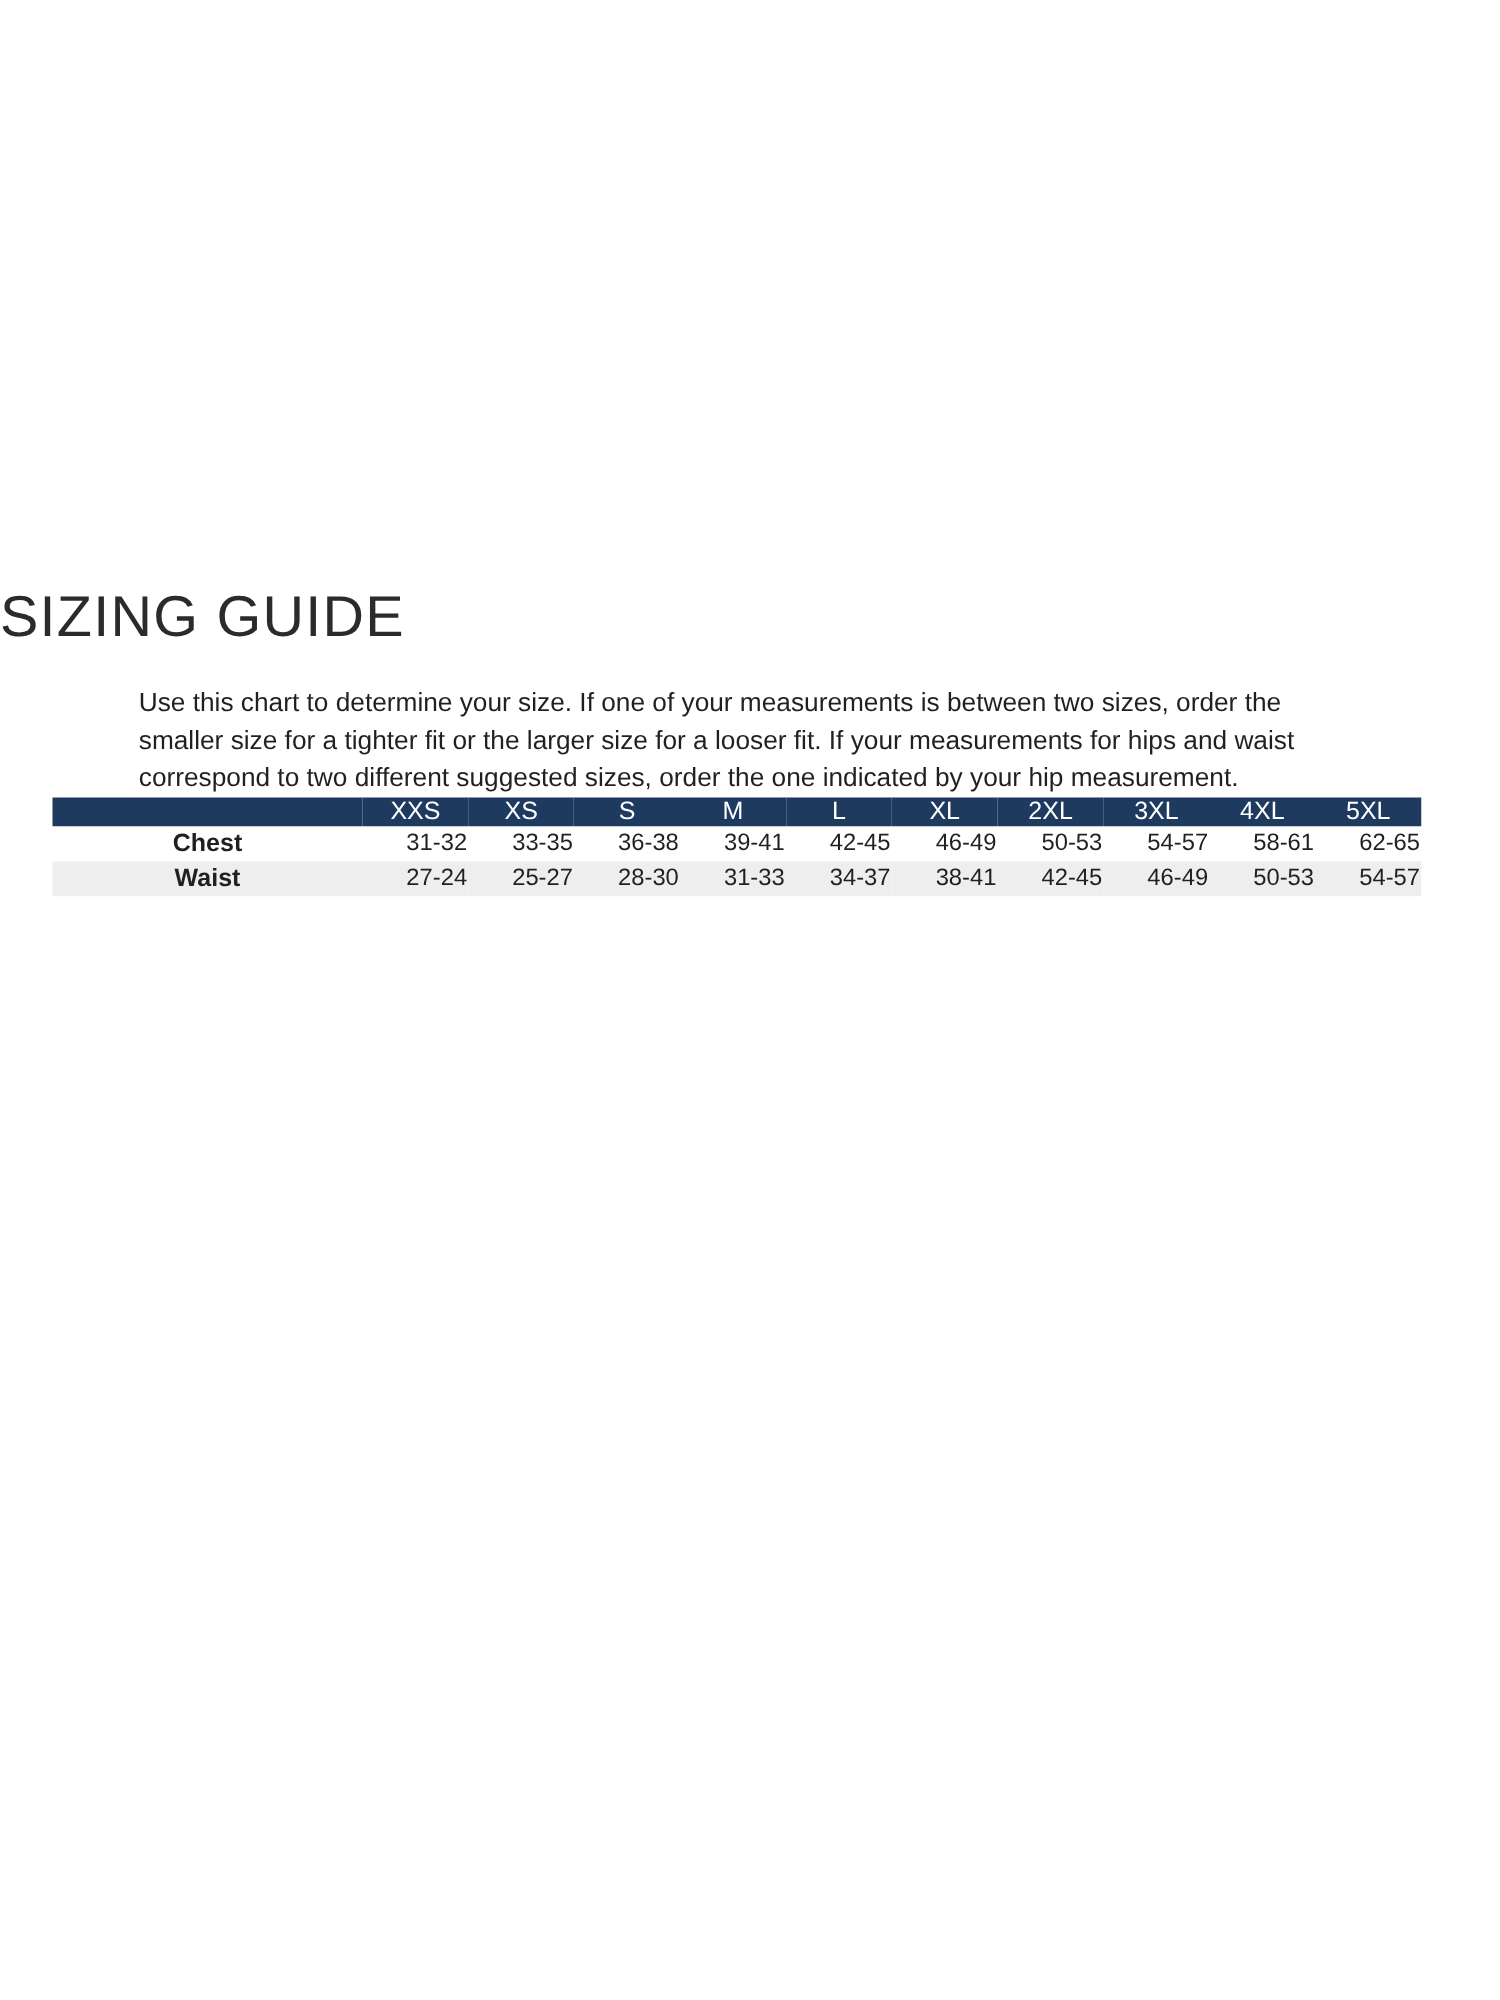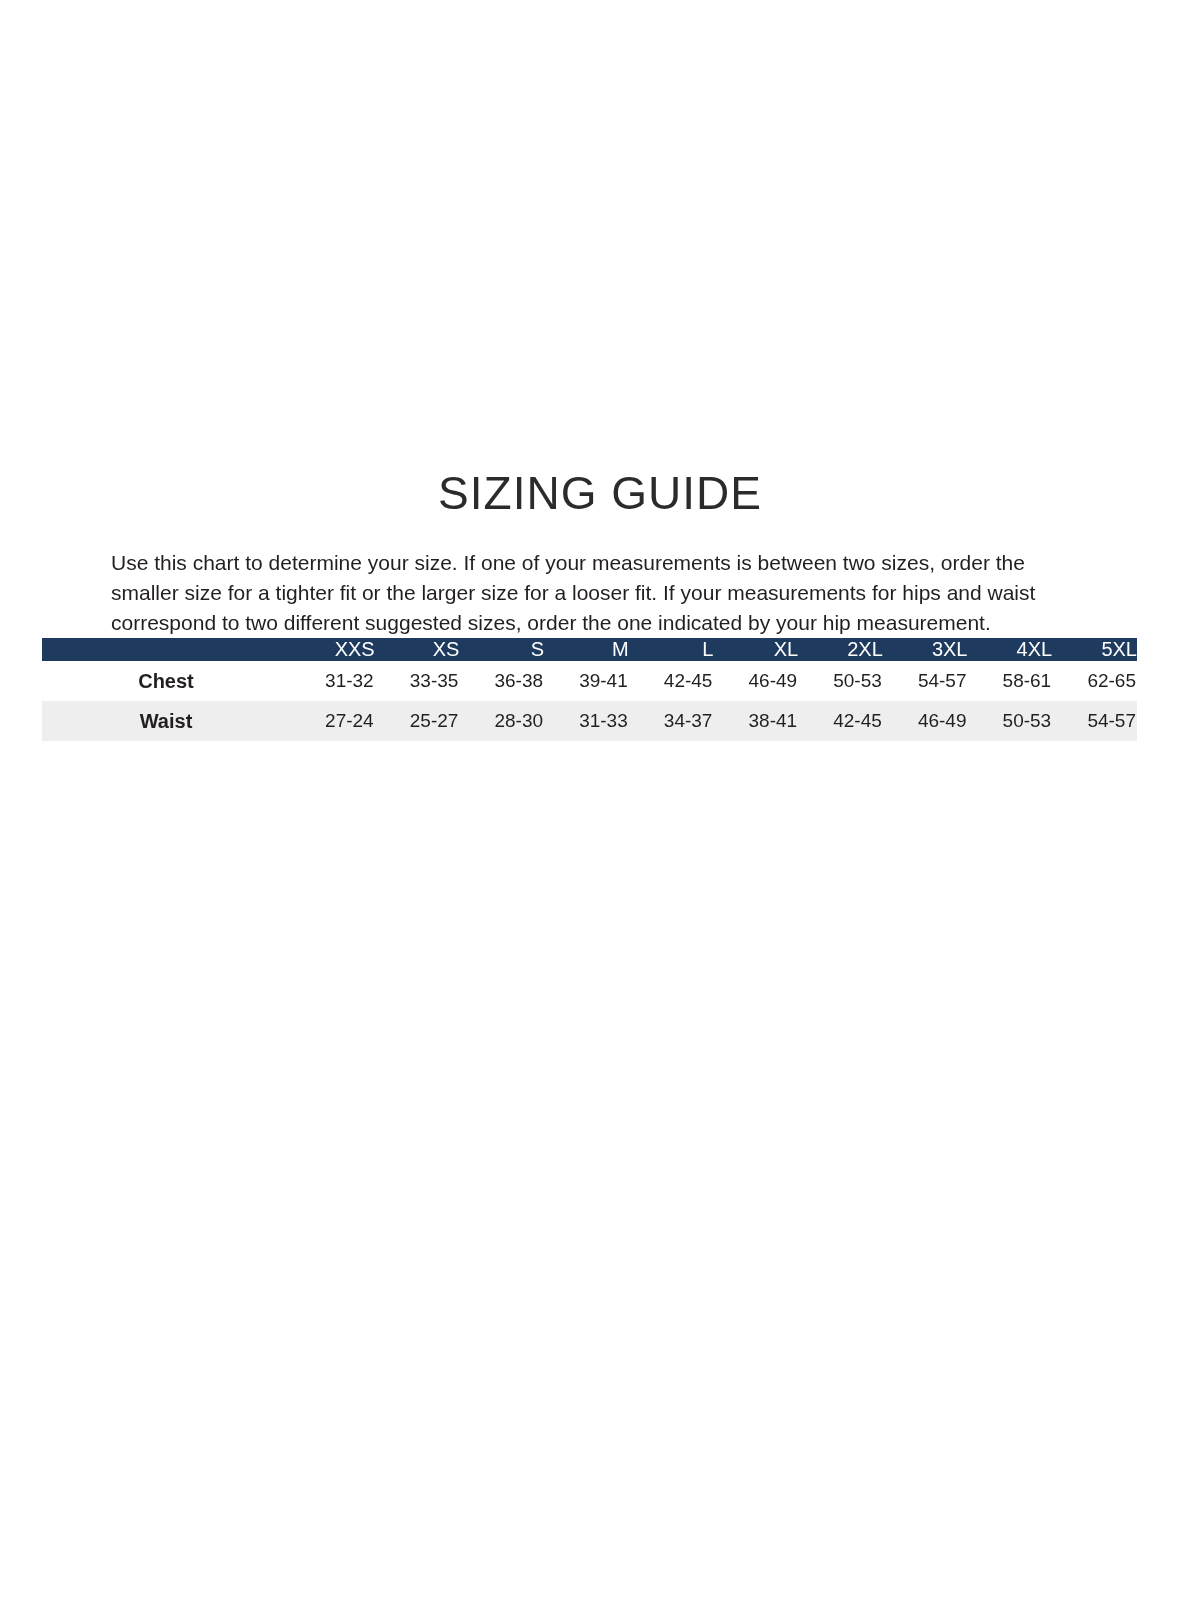--- a/index.html
+++ b/index.html
@@ -22,21 +22,20 @@
     background: #ffffff;
     font-family: "Liberation Sans", sans-serif;
     color: var(--text-color, #231f20);
     overflow: hidden;
   }
   .content {
     padding-top: 466px;
   }
   .page-title {
     margin: 0;
-    text-align: center;
     font-size: 46px;
     font-weight: 400;
     letter-spacing: 1px;
     color: #2b2b2b;
   }
   .intro {
     margin: 28px 0 0 111px;
     width: 935px;
     font-size: 21px;
     line-height: 30px;
@@ -57,25 +56,25 @@
   table.sizing-table col.label-col { width: 248px; }
   table.sizing-table thead tr {
     background: var(--header-bg, #1e3a5f);
   }
   table.sizing-table thead th {
     height: 20px;
     padding: 0;
     font-size: 20px;
     font-weight: 400;
     color: var(--header-text, #ffffff);
-    text-align: right;
+    text-align: center;
     vertical-align: middle;
   }
   table.sizing-table tbody tr {
-    height: 40px;
+    height: 28px;
   }
   table.sizing-table tbody tr.alt {
     background: var(--alt-row-bg, #eeeeee);
   }
   table.sizing-table tbody th.row-label {
     font-size: 20px;
     font-weight: 700;
     text-align: center;
     vertical-align: middle;
     color: var(--text-color, #231f20);

